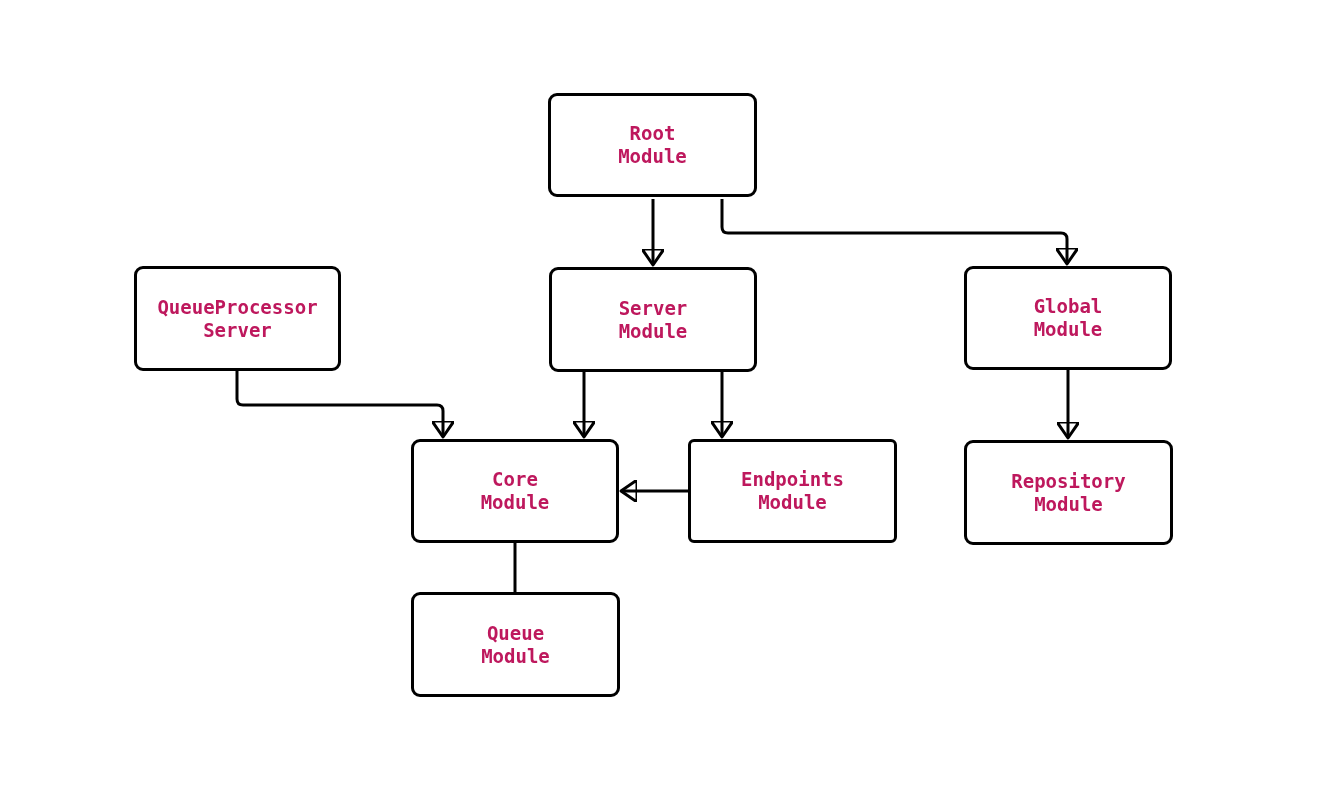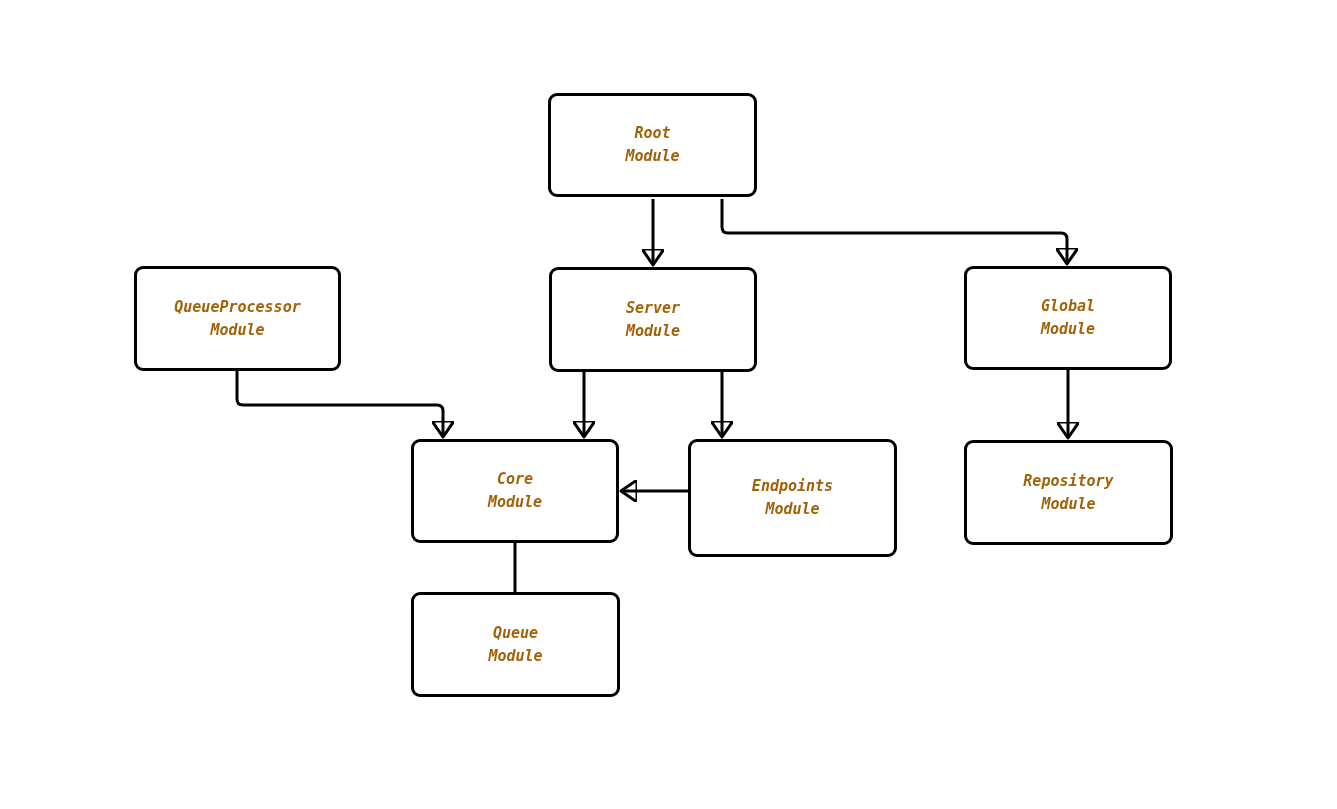--- a/index.html
+++ b/index.html
@@ -34,34 +34,33 @@
     background: #ffffff;
     border: 3px solid #000000;
     border-radius: 9px;
     display: flex;
     align-items: center;
     justify-content: center;
     text-align: center;
   }
   .node .label {
     font-weight: bold;
-    font-size: 15px;
+    font-size: 19px;
     line-height: 23px;
-    color: #a16207;
+    color: #be185d;
     white-space: pre-line;
     letter-spacing: 0;
-    font-style: italic;
   }
   
   .n-root          { left: 548px; top: 93px;  width: 209px; height: 104px; }
   .n-queueprocessor{ left: 134px; top: 266px; width: 207px; height: 105px; }
   .n-server        { left: 549px; top: 267px; width: 208px; height: 105px; }
   .n-global        { left: 964px; top: 266px; width: 208px; height: 104px; }
   .n-core          { left: 411px; top: 439px; width: 208px; height: 104px; }
-  .n-endpoints     { left: 688px; top: 439px; width: 209px; height: 118px; }
+  .n-endpoints     { left: 688px; top: 439px; width: 209px; height: 104px; border-radius: 6px; }
   .n-repository    { left: 964px; top: 440px; width: 209px; height: 105px; justify-content: center; }
   .n-queue         { left: 411px; top: 592px; width: 209px; height: 105px; }
 </style>
 </head>
 <body>
 
 <div class="canvas">
 
   <svg class="edge-layer" width="1337" height="809" viewBox="0 0 1337 809" xmlns="http://www.w3.org/2000/svg">
     <defs>
@@ -79,21 +78,21 @@
     <path d="M515,543 L515,610" marker-end="url(#arrow)"></path>
   </svg>
 
   <div class="node n-root">
     <span class="label">Root
 Module</span>
   </div>
 
   <div class="node n-queueprocessor">
     <span class="label">QueueProcessor
-Module</span>
+Server</span>
   </div>
 
   <div class="node n-server">
     <span class="label">Server
 Module</span>
   </div>
 
   <div class="node n-global">
     <span class="label">Global
 Module</span>

